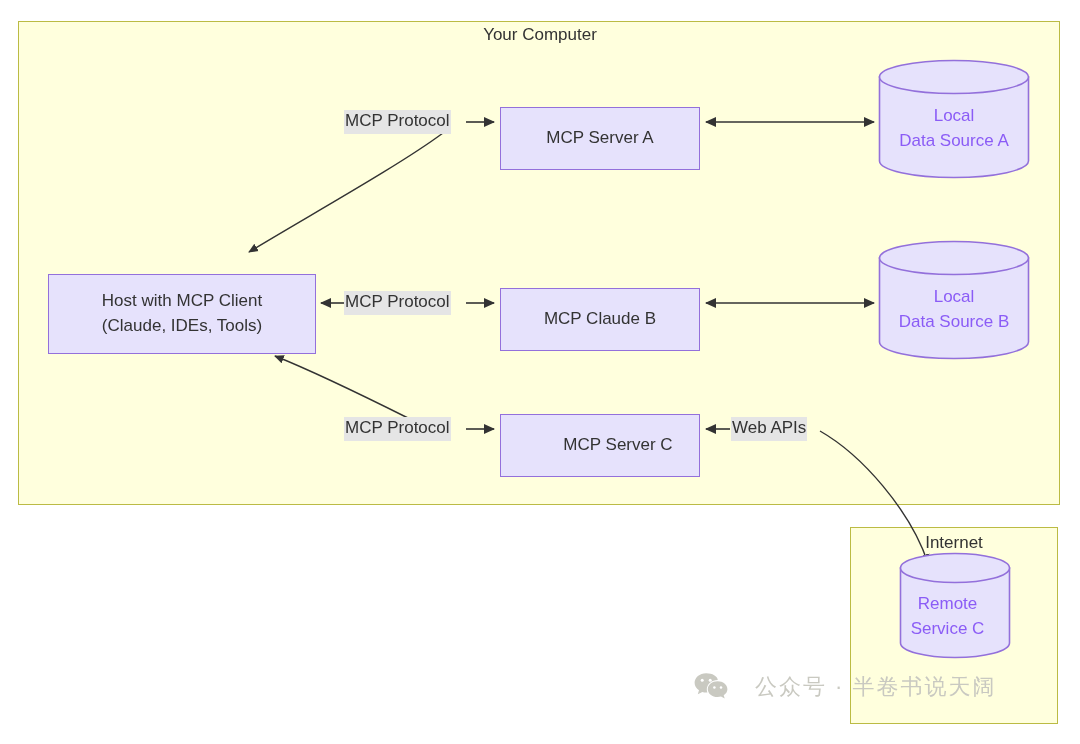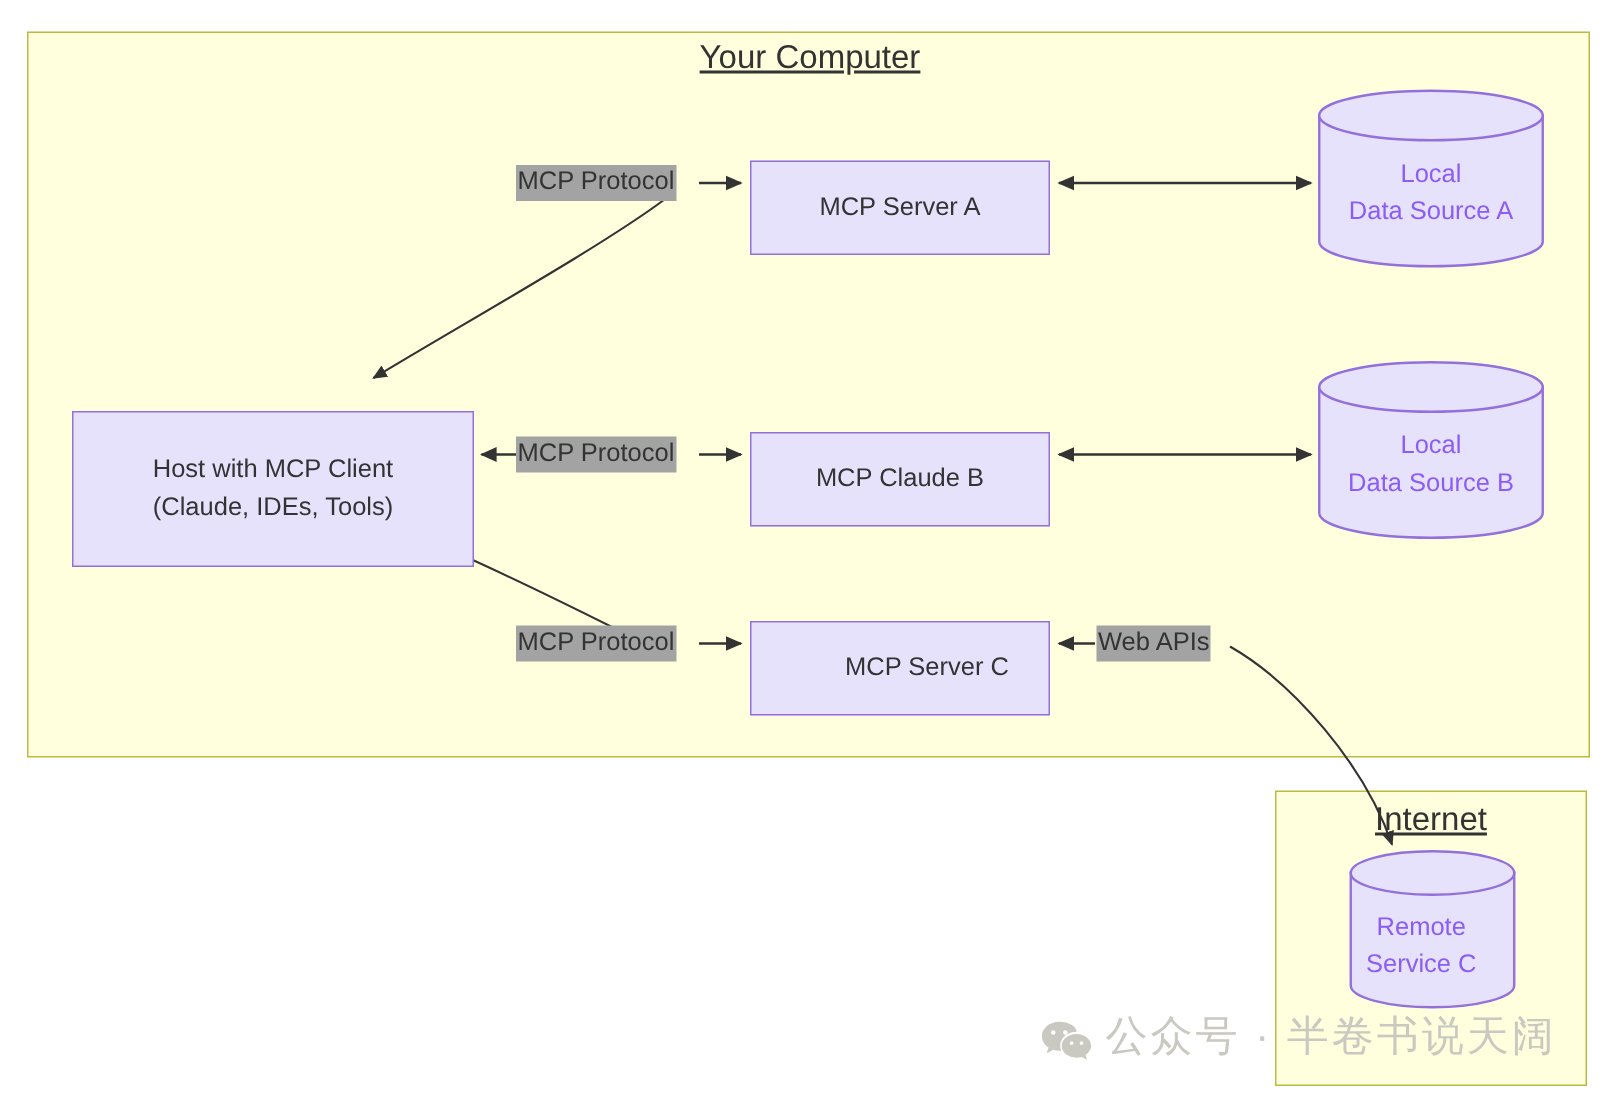--- a/index.html
+++ b/index.html
@@ -31,24 +31,23 @@
   
   .group-box {
     position: absolute;
     background: #ffffdd;
     border: 1.6px solid #bbbb44;
     box-sizing: border-box;
   }
   .group-title {
     position: absolute;
     color: #333333;
-    font-size: 22px;
+    font-size: 17px;
     white-space: nowrap;
     text-align: center;
-    text-decoration: underline;
   }
 
   
   .node-box {
     position: absolute;
     background: #e6e2fc;
     border: 1.6px solid #9370db;
     box-sizing: border-box;
     display: flex;
     flex-direction: column;
@@ -74,36 +73,36 @@
     color: #8b5cf6;
     font-size: 17px;
     line-height: 1.45;
     pointer-events: none;
   }
   .cyl .cyl-label .line { display: block; white-space: nowrap; }
 
   
   .edge-label {
     position: absolute;
-    background: #a3a3a3;
+    background: #e5e5e5;
     color: #333333;
     font-size: 17px;
     white-space: nowrap;
     padding: 2px 1px 3px 1px;
     line-height: 1.1;
   }
 
   
   .watermark {
     position: absolute;
     display: flex;
-    align-items: flex-end;
-    gap: 9px;
+    align-items: flex-start;
+    gap: 27px;
     color: #c9c9c1;
-    font-size: 28px;
+    font-size: 22px;
     letter-spacing: 2px;
     white-space: nowrap;
     pointer-events: none;
     user-select: none;
   }
   .watermark .wm-icon { display: block; line-height: 0; }
 </style>
 </head>
 <body>
 
@@ -139,21 +138,21 @@
 
     <path d="M 410 419 C 380 404, 320 374, 275 356" fill="none" stroke="#333333" stroke-width="1.4" marker-end="url(#arrowEnd)"></path>
 
     <line x1="466" y1="429" x2="494" y2="429" stroke="#333333" stroke-width="1.6" marker-end="url(#arrowEnd)"></line>
 
     <line x1="730" y1="429" x2="706" y2="429" stroke="#333333" stroke-width="1.6" marker-end="url(#arrowEnd)"></line>
 
     <path d="M 820 431 C 862 455, 910 510, 928 563" fill="none" stroke="#333333" stroke-width="1.4" marker-end="url(#arrowEnd)"></path>
   </svg>
 
-  <div class="node-box" style="left:48px; top:258px; width:268px; height:104px;">
+  <div class="node-box" style="left:48px; top:258px; width:268px; height:80px;">
     <span class="line">Host with MCP Client</span>
     <span class="line">(Claude, IDEs, Tools)</span>
   </div>
 
   <div class="node-box" style="left:500px; top:91px; width:200px; height:63px;">
     <span class="line">MCP Server A</span>
   </div>
 
   <div class="node-box" style="left:500px; top:272px; width:200px; height:63px;">
     <span class="line">MCP Claude B</span>
@@ -178,21 +177,21 @@
     <svg width="152" height="120" viewBox="0 0 152 120" xmlns="http://www.w3.org/2000/svg">
       <path d="M 1.5 18 L 1.5 102 A 74.5 16.5 0 0 0 150.5 102 L 150.5 18 Z" fill="#e6e2fc" stroke="#9370db" stroke-width="1.6"></path>
       <ellipse cx="76" cy="18" rx="74.5" ry="16.5" fill="#e6e2fc" stroke="#9370db" stroke-width="1.6"></ellipse>
     </svg>
     <div class="cyl-label" style="top:45px;">
       <span class="line">Local</span>
       <span class="line">Data Source B</span>
     </div>
   </div>
 
-  <div class="cyl" style="left:899px; top:566px; width:97px; height:107px;">
+  <div class="cyl" style="left:899px; top:552px; width:97px; height:107px;">
     <svg width="112" height="107" viewBox="0 0 112 107" xmlns="http://www.w3.org/2000/svg">
       <path d="M 1.5 16 L 1.5 91 A 54.5 14.5 0 0 0 110.5 91 L 110.5 16 Z" fill="#e6e2fc" stroke="#9370db" stroke-width="1.6"></path>
       <ellipse cx="56" cy="16" rx="54.5" ry="14.5" fill="#e6e2fc" stroke="#9370db" stroke-width="1.6"></ellipse>
     </svg>
     <div class="cyl-label" style="top:40px;">
       <span class="line">Remote</span>
       <span class="line">Service C</span>
     </div>
   </div>
 

